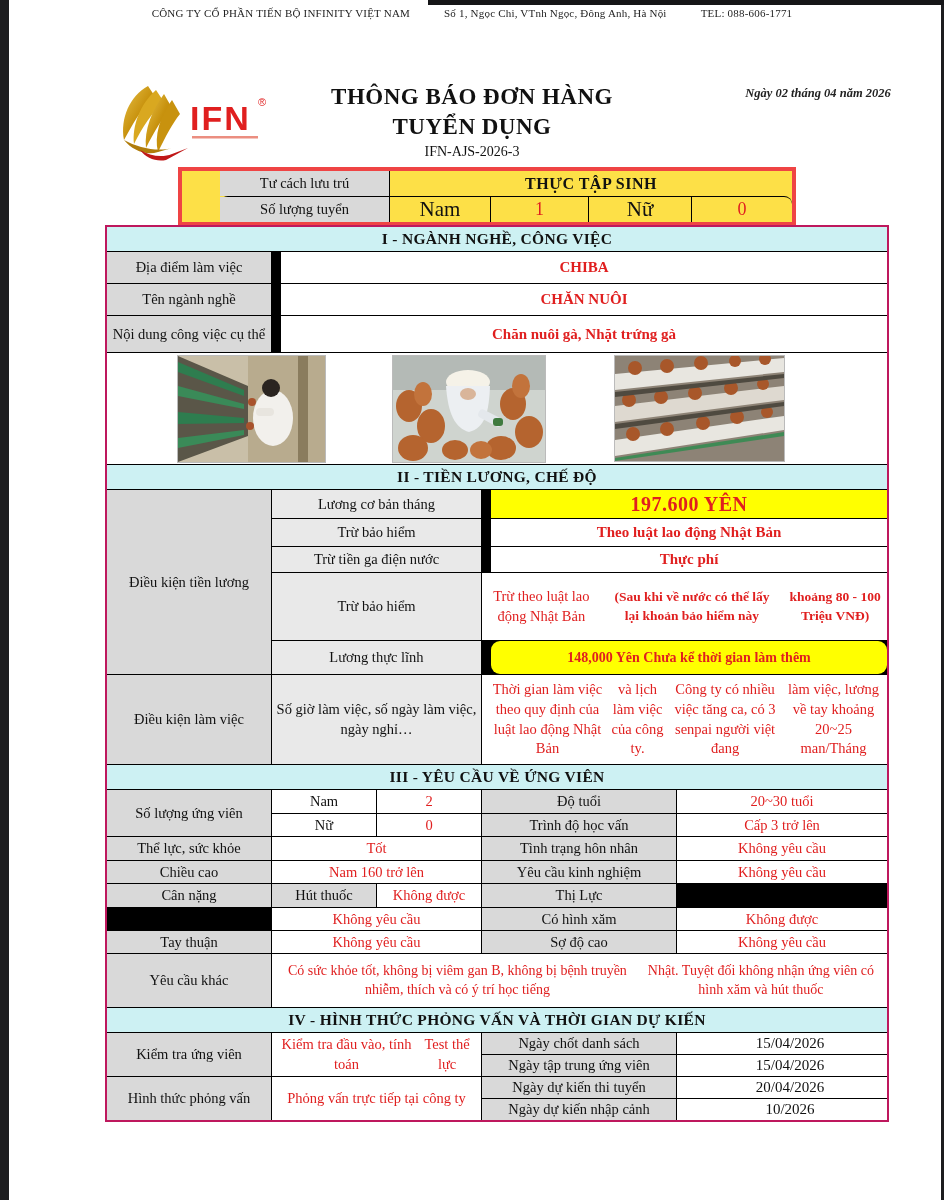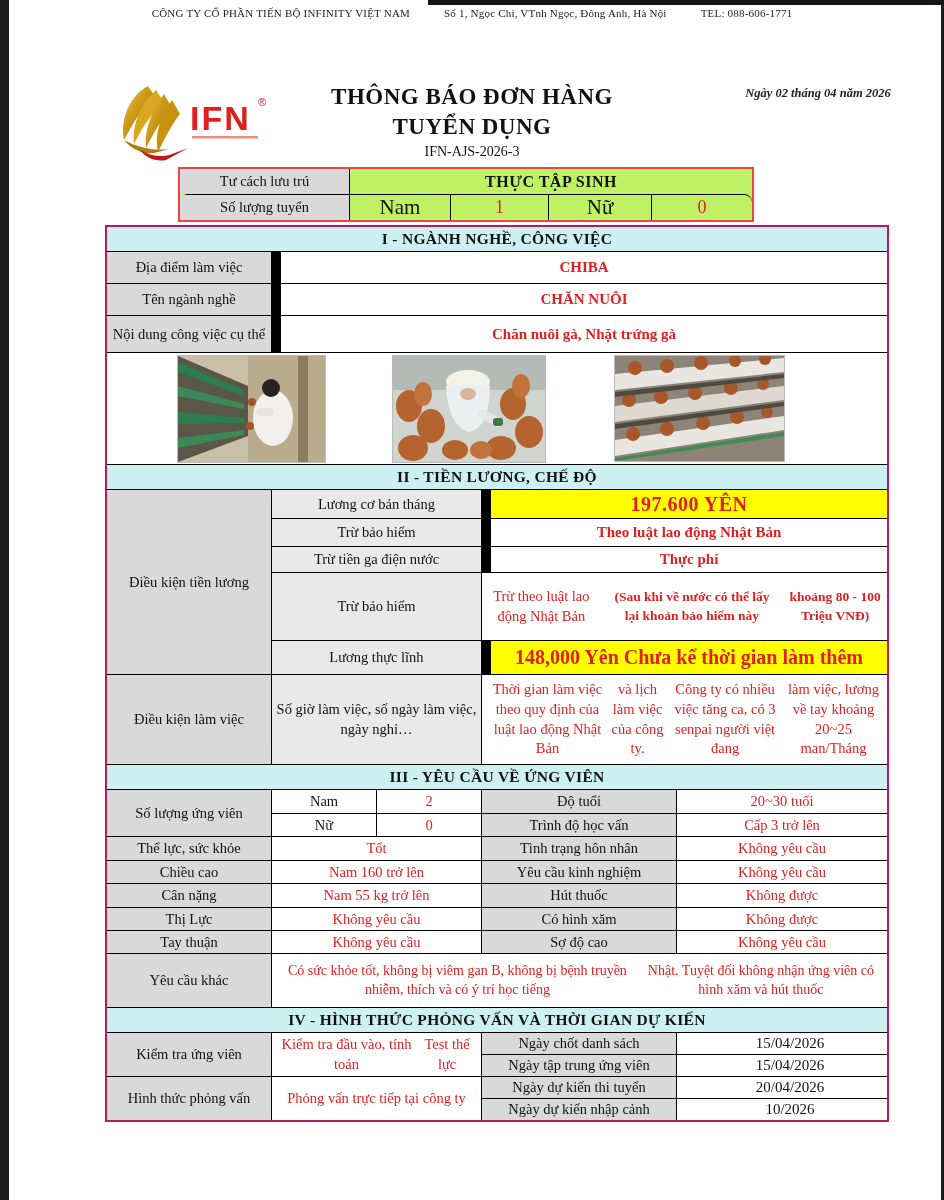--- a/index.html
+++ b/index.html
@@ -21,21 +21,21 @@
   
   .title-block{position:absolute;left:272px;top:84px;width:400px;text-align:center;}
   .title-l1,.title-l2{font-size:23px;font-weight:bold;letter-spacing:.5px;}
   .title-l2{margin-top:4px;}
   .title-code{font-size:14px;margin-top:4px;}
 
   .date-line{position:absolute;left:728px;top:86px;width:180px;text-align:center;
              font-style:italic;font-size:12.5px;font-weight:bold;color:#222;}
 
   
-  .res-table{position:absolute;left:178px;top:167px;width:572px;border:2px solid #ef4444;background:#bef264;}
+  .res-table{position:absolute;left:178px;top:167px;width:572px;border:4px solid #ef4444;background:#fde047;padding-left:38px;}
   .res-row{display:flex;height:25px;}
   .res-row + .res-row{border-top:1px solid #000;border-radius:8px;}
   .res-cell{display:flex;align-items:center;justify-content:center;text-align:center;}
   .res-cell + .res-cell{border-left:1px solid #000;}
   .rc-label{width:169px;background:#d9d9d9;font-size:14.5px;}
   .rc-wide{flex:1;font-weight:bold;font-size:16px;letter-spacing:.5px;}
   .rc-sex{width:100px;font-size:21px;}
   .rc-num{width:97px;font-size:18px;color:#e01f1f;}
   .rc-sex2{width:102px;font-size:21px;}
   .rc-num2{flex:1;font-size:18px;color:#e01f1f;}
@@ -48,21 +48,21 @@
   .grid.last{border-bottom:none;}
   .cell{display:flex;align-items:center;justify-content:center;text-align:center;background:#fff;
         padding:1px 4px;box-sizing:border-box;}
   .lab{background:#d9d9d9;font-size:14.5px;}
   .mid{background:#e9e9e9;font-size:14.5px;}
   .sub{background:#fff;font-size:14.5px;}
   .val{color:#e01f1f;font-weight:bold;font-size:15px;margin-left:9px;}
   .valr{color:#e01f1f;font-weight:normal;font-size:14.5px;}
   .yellow{background:#ffff00;}
   .big{font-size:20px;letter-spacing:.5px;}
-  .big2{font-size:20px;}
+  .big2{font-size:14px;border-radius:9px;}
   .multiline{flex-direction:row;justify-content:center;line-height:1.35;font-size:13.5px;}
   .blk{color:#111;font-weight:normal;font-size:15px;padding-left:20px;}
 
   .g1{grid-template-columns:164px 1fr;grid-template-rows:31px 31px 36px;}
   .photos-row{height:112px;display:flex;align-items:center;border-bottom:1px solid #000;
               padding-left:70px;box-sizing:border-box;background:#fff;}
   .photo{border:1px solid #bbb;}
   .g2{grid-template-columns:164px 209px 1fr;grid-template-rows:28px 27px 25px 67px 33px 89px;}
   .g3{grid-template-columns:164px 104px 104px 194px 1fr;
       grid-template-rows:23px 22px 23px 22px 23px 22px 22px 53px;}
@@ -249,21 +249,20 @@
     <div class="cell valr" style="grid-column:2/4;background:#fff">Tốt</div>
     <div class="cell lab">Tình trạng hôn nhân</div>
     <div class="cell valr" style="background:#fff">Không yêu cầu</div>
 
     <div class="cell lab">Chiều cao</div>
     <div class="cell valr" style="grid-column:2/4;background:#fff">Nam 160 trở lên</div>
     <div class="cell lab">Yêu cầu kinh nghiệm</div>
     <div class="cell valr" style="background:#fff">Không yêu cầu</div>
 
     <div class="cell lab">Cân nặng</div>
-    <div class="cell valr" style="grid-column:2/4;background:#fff">Nam 55 kg trở lên</div>
     <div class="cell lab">Hút thuốc</div>
     <div class="cell valr" style="background:#fff">Không được</div>
 
     <div class="cell lab">Thị Lực</div>
     <div class="cell valr" style="grid-column:2/4;background:#fff">Không yêu cầu</div>
     <div class="cell lab">Có hình xăm</div>
     <div class="cell valr" style="background:#fff">Không được</div>
 
     <div class="cell lab">Tay thuận</div>
     <div class="cell valr" style="grid-column:2/4;background:#fff">Không yêu cầu</div>

